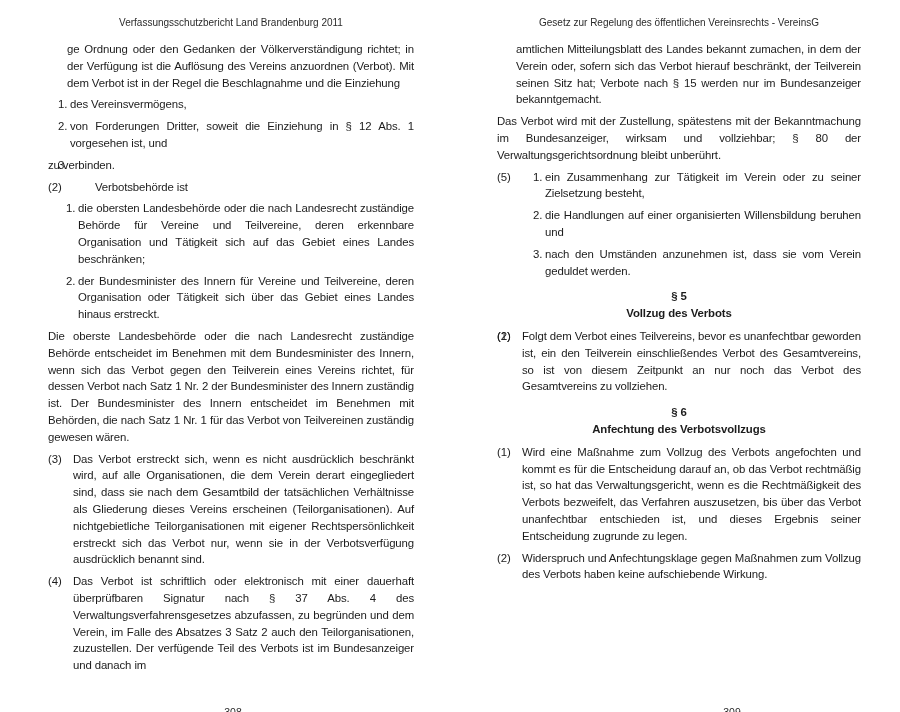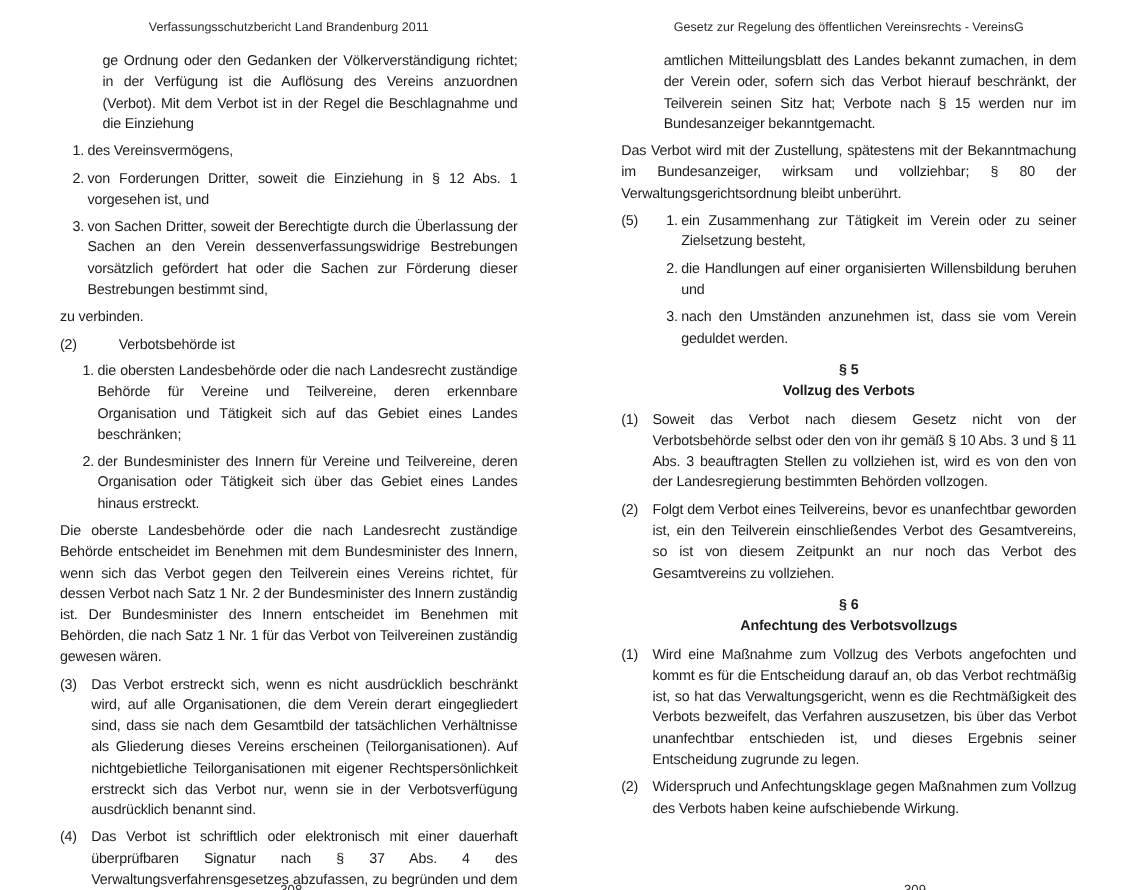--- a/index.html
+++ b/index.html
@@ -14,21 +14,21 @@
   .running-header{
     position:absolute;top:17px;left:0;right:0;text-align:center;
     font-size:10px;color:#2b2b2b;letter-spacing:0;white-space:nowrap;
   }
   .page-body{
     padding-top:41px;font-size:11.4px;line-height:16.8px;
     text-align:justify;letter-spacing:-0.12px;hyphens:auto;
   }
   .block{position:relative;margin:0 0 5px 0;}
   .p-flush{margin-left:0;}
-  .p-indent{margin-left:34px;}
+  .p-indent{margin-left:19px;}
   .num{padding-left:25px;}
   .num.wide{padding-left:47px;}
   .li1{padding-left:22px;}
   .li2{padding-left:30px;}
   .li3{padding-left:48px;}
   .marker{position:absolute;top:0;}
   .num .marker{left:0;}
   .li1 .marker{left:10px;}
   .li2 .marker{left:18px;}
   .li3 .marker{left:36px;}
@@ -46,21 +46,21 @@
 </style>
 </head>
 <body>
 
 <div class="page page-left">
   <div class="running-header">Verfassungsschutzbericht Land Brandenburg 2011</div>
   <div class="page-body" id="left-body">
       <div class="block p-indent"><span>ge Ordnung oder den Gedanken der Völkerverständigung richtet; in der Verfügung ist die Auflösung des Vereins anzuordnen (Verbot). Mit dem Verbot ist in der Regel die Beschlagnahme und die Einziehung</span></div>
       <div class="block li1"><span class="marker">1.</span><span>des Vereinsvermögens,</span></div>
       <div class="block li1"><span class="marker">2.</span><span>von Forderungen Dritter, soweit die Einziehung in § 12 Abs. 1 vorgesehen ist, und</span></div>
-      <div class="block li1"><span class="marker">3.</span><span>von Sachen Dritter, soweit der Berechtigte durch die Überlassung der Sachen an den Verein dessenverfassungswidrige Bestrebungen vorsätzlich gefördert hat oder die Sachen zur Förderung dieser Bestrebungen bestimmt sind,</span></div>
+      <div class="block li1"><span class="marker">3.</span></div>
       <div class="block p-flush"><span>zu verbinden.</span></div>
       <div class="block num wide"><span class="marker">(2)</span><span>Verbotsbehörde ist</span></div>
       <div class="block li2"><span class="marker">1.</span><span>die obersten Landesbehörde oder die nach Landesrecht zuständige Behörde für Vereine und Teilvereine, deren erkennbare Organisation und Tätigkeit sich auf das Gebiet eines Landes beschränken;</span></div>
       <div class="block li2"><span class="marker">2.</span><span>der Bundesminister des Innern für Vereine und Teilvereine, deren Organisation oder Tätigkeit sich über das Gebiet eines Landes hinaus erstreckt.</span></div>
       <div class="block p-flush"><span>Die oberste Landesbehörde oder die nach Landesrecht zuständige Behörde entscheidet im Benehmen mit dem Bundesminister des Innern, wenn sich das Verbot gegen den Teilverein eines Vereins richtet, für dessen Verbot nach Satz 1 Nr. 2 der Bundesminister des Innern zuständig ist. Der Bundesminister des Innern entscheidet im Benehmen mit Behörden, die nach Satz 1 Nr. 1 für das Verbot von Teilvereinen zuständig gewesen wären.</span></div>
       <div class="block num"><span class="marker">(3)</span><span>Das Verbot erstreckt sich, wenn es nicht ausdrücklich beschränkt wird, auf alle Organisationen, die dem Verein derart eingegliedert sind, dass sie nach dem Gesamtbild der tatsächlichen Verhältnisse als Gliederung dieses Vereins erscheinen (Teilorganisationen). Auf nichtgebietliche Teilorganisationen mit eigener Rechtspersönlichkeit erstreckt sich das Verbot nur, wenn sie in der Verbotsverfügung ausdrücklich benannt sind.</span></div>
       <div class="block num"><span class="marker">(4)</span><span>Das Verbot ist schriftlich oder elektronisch mit einer dauerhaft überprüfbaren Signatur nach § 37 Abs. 4 des Verwaltungsverfahrensgesetzes abzufassen, zu begründen und dem Verein, im Falle des Absatzes 3 Satz 2 auch den Teilorganisationen, zuzustellen. Der verfügende Teil des Verbots ist im Bundesanzeiger und danach im</span></div>
     </div>
 </div>
 
@@ -70,21 +70,21 @@
       <div class="block p-indent"><span>amtlichen Mitteilungsblatt des Landes bekannt zumachen, in dem der Verein oder, sofern sich das Verbot hierauf beschränkt, der Teilverein seinen Sitz hat; Verbote nach § 15 werden nur im Bundesanzeiger bekanntgemacht.</span></div>
       <div class="block p-flush"><span>Das Verbot wird mit der Zustellung, spätestens mit der Bekanntmachung im Bundesanzeiger, wirksam und vollziehbar; § 80 der Verwaltungsgerichtsordnung bleibt unberührt.</span></div>
       <div class="block num"><span class="marker">(5)</span></div>
       <div class="block li3"><span class="marker">1.</span><span>ein Zusammenhang zur Tätigkeit im Verein oder zu seiner Zielsetzung besteht,</span></div>
       <div class="block li3"><span class="marker">2.</span><span>die Handlungen auf einer organisierten Willensbildung beruhen und</span></div>
       <div class="block li3"><span class="marker">3.</span><span>nach den Umständen anzunehmen ist, dass sie vom Verein geduldet werden.</span></div>
       <div class="heading">
         <div>§ 5</div>
         <div>Vollzug des Verbots</div>
       </div>
-      <div class="block num"><span class="marker">(1)</span><span>Soweit das Verbot nach diesem Gesetz nicht von der Verbotsbehörde selbst oder den von ihr gemäß § 10 Abs. 3 und § 11 Abs. 3 beauftragten Stellen zu vollziehen ist, wird es von den von der Landesregierung bestimmten Behörden vollzogen.</span></div>
+      <div class="block num"><span class="marker">(1)</span></div>
       <div class="block num"><span class="marker">(2)</span><span>Folgt dem Verbot eines Teilvereins, bevor es unanfechtbar geworden ist, ein den Teilverein einschließendes Verbot des Gesamtvereins, so ist von diesem Zeitpunkt an nur noch das Verbot des Gesamtvereins zu vollziehen.</span></div>
       <div class="heading">
         <div>§ 6</div>
         <div>Anfechtung des Verbotsvollzugs</div>
       </div>
       <div class="block num"><span class="marker">(1)</span><span><span>Wird eine Maßnahme zum Vollzug des Verbots angefochten und kommt es für die Entscheidung darauf an, ob das Verbot rechtmäßig ist, so hat das Verwaltungsgericht, wenn es die Rechtmäßigkeit des Verbots bezweifelt, das Verfahren auszusetzen, bis </span><span class="bold">über</span><span> das Verbot unanfechtbar entschieden ist, und dieses Ergebnis seiner Entscheidung zugrunde zu legen.</span></span></div>
       <div class="block num"><span class="marker">(2)</span><span>Widerspruch und Anfechtungsklage gegen Maßnahmen zum Vollzug des Verbots haben keine aufschiebende Wirkung.</span></div>
     </div>
 </div>
 

